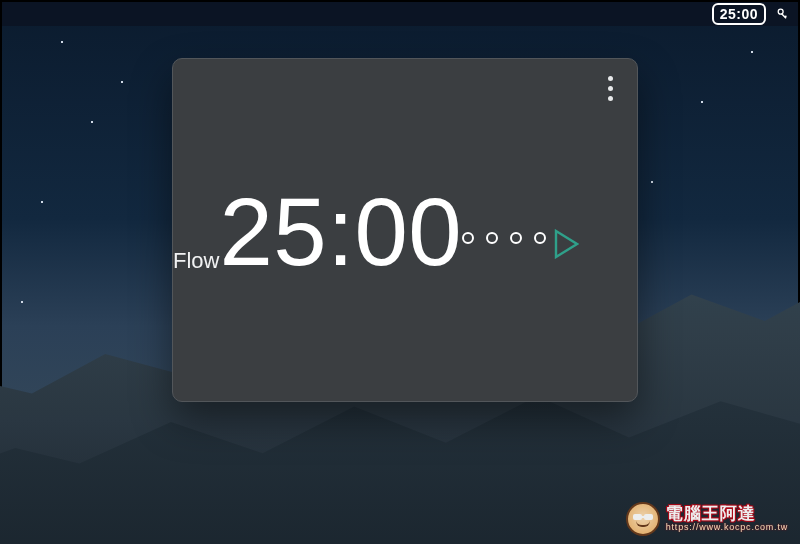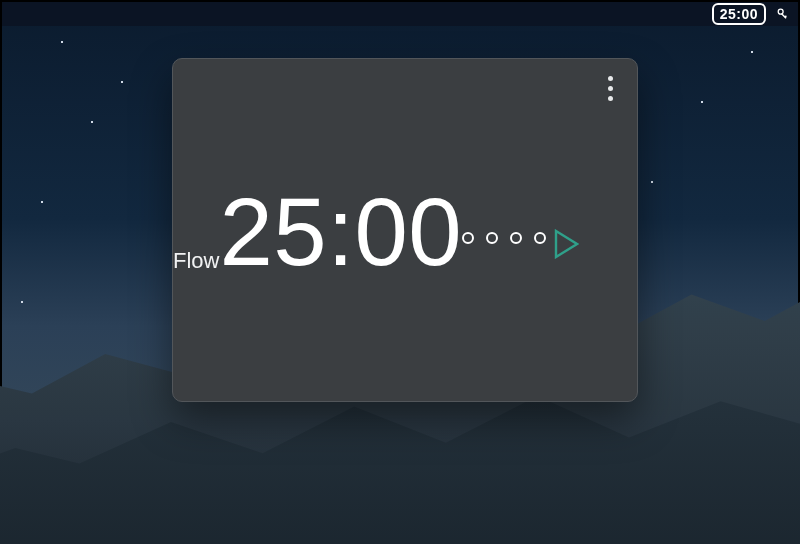--- a/index.html
+++ b/index.html
@@ -178,14 +178,24 @@
         <div class="d"></div>
       </div>
 
     <div class="play">
       <svg width="26" height="30" viewBox="0 0 26 30">
         <polygon points="3,2 24,15 3,28" fill="none" stroke-width="2.4" stroke="#2fa08a"></polygon>
       </svg>
     </div>
   </div>
 
+  <div class="watermark">
+    <div class="wm-face">
+      <span class="bridge"></span>
+        <span class="mouth"></span>
+    </div>
+    <div class="wm-text">
+      <span class="t1">電腦王阿達</span>
+      <span class="t2">https://www.kocpc.com.tw</span>
+    </div>
+  </div>
 
 </div>
 
 </body></html>

